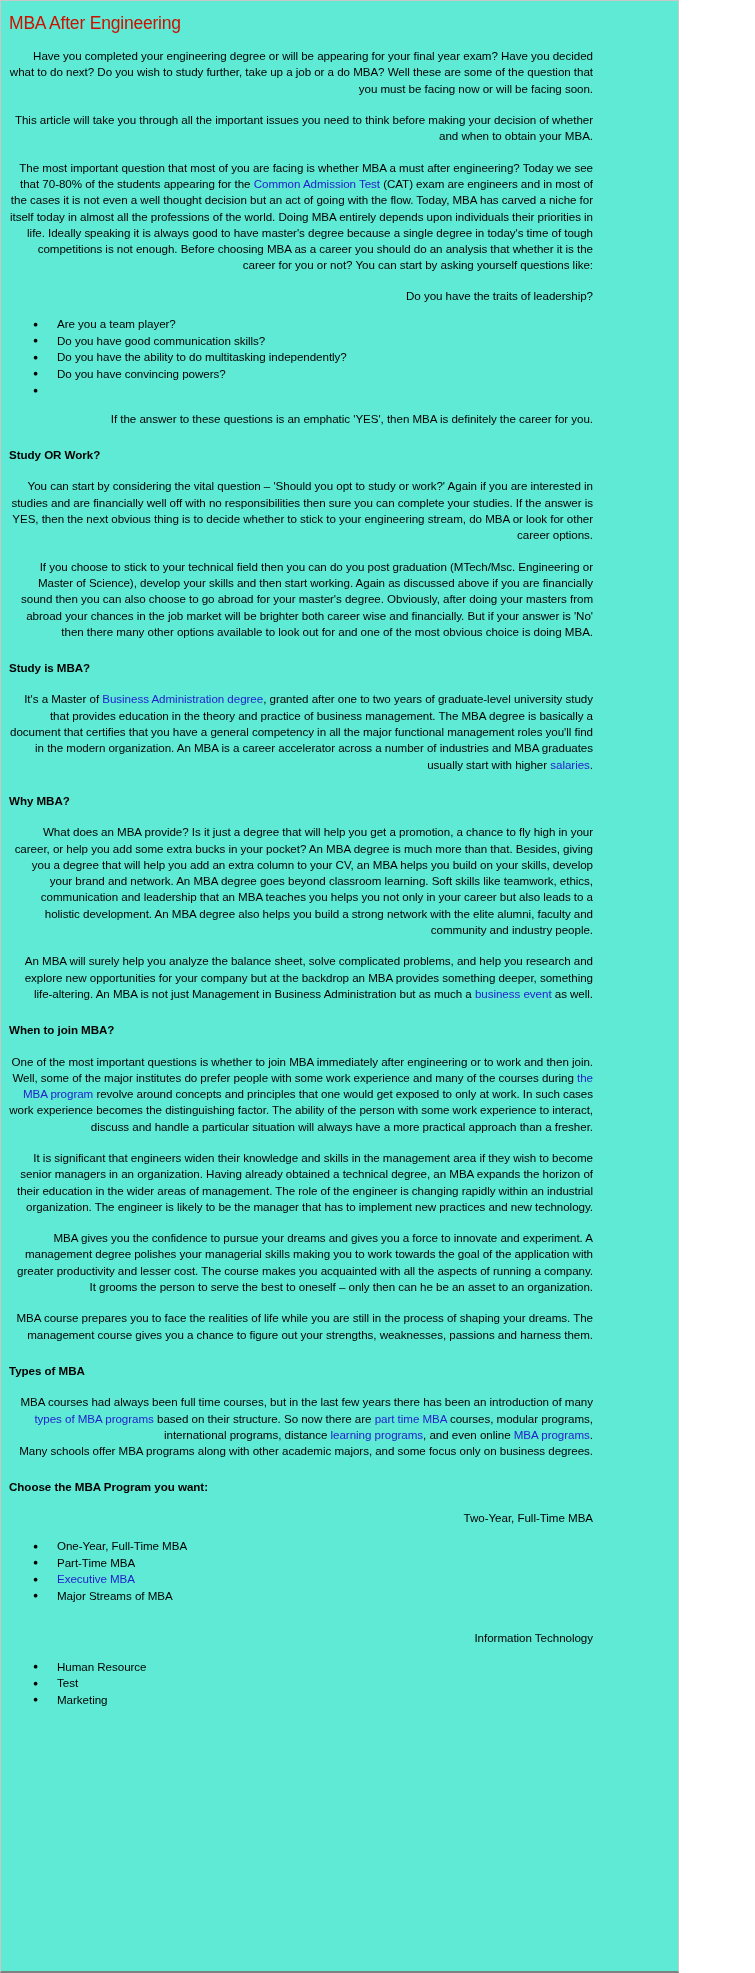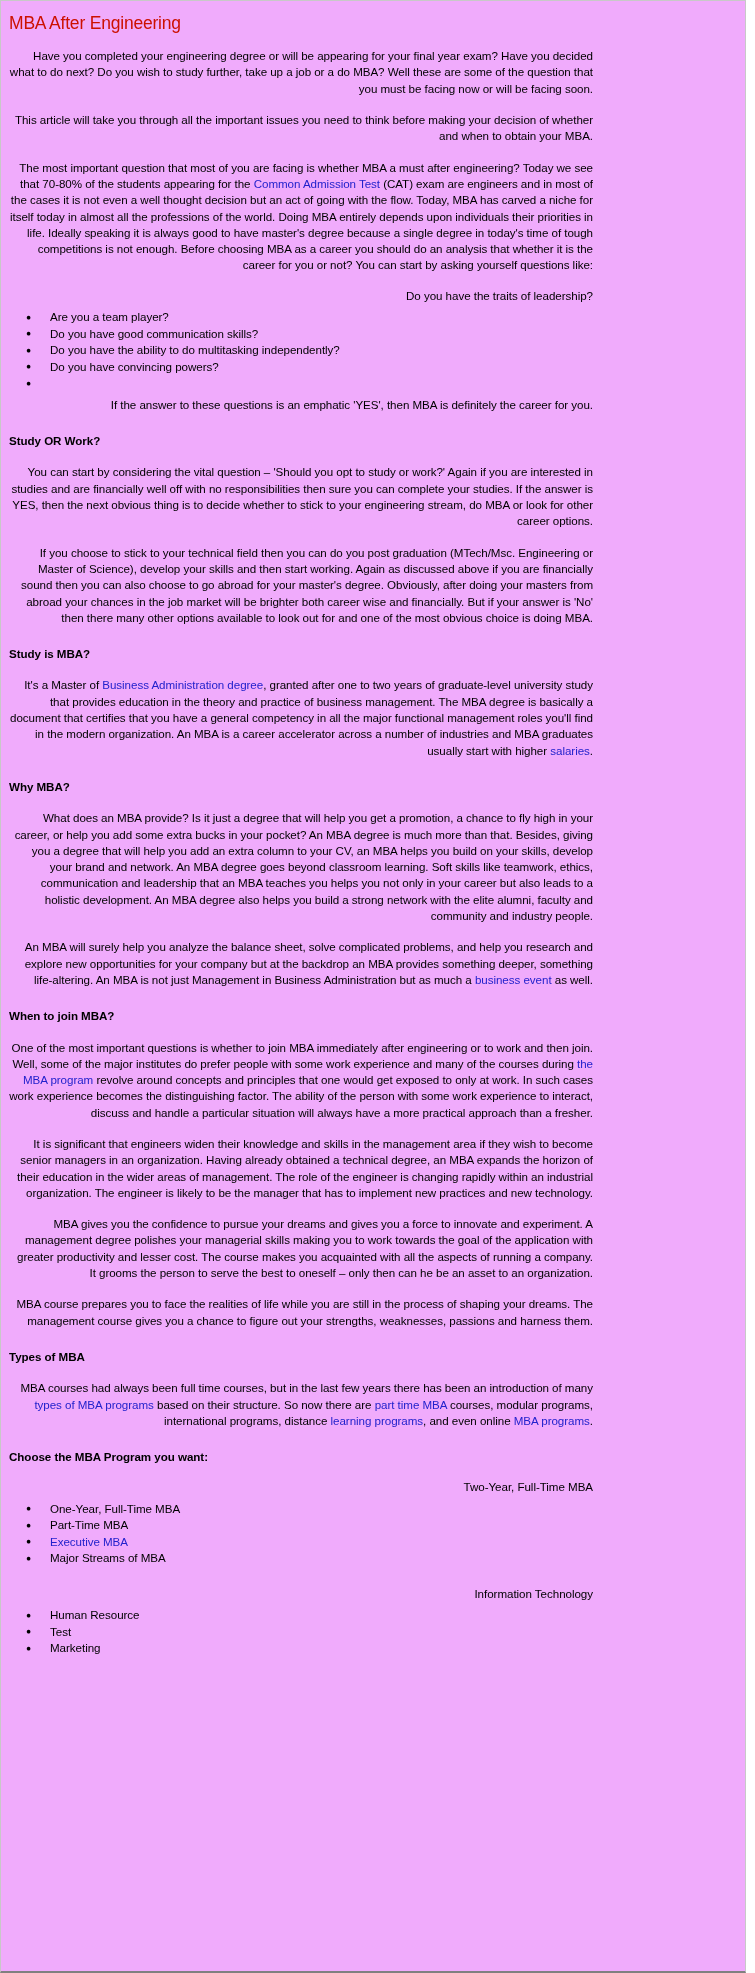--- a/index.html
+++ b/index.html
@@ -6,24 +6,24 @@
     margin: 0;
     padding: 0;
     background: #ffffff;
   }
   body {
     font-family: "Liberation Sans", "DejaVu Sans", sans-serif;
     color: #000000;
   }
   #page {
     position: relative;
-    width: 746px;
+    width: 679px;
     min-height: 1973px;
     box-sizing: border-box;
-    background: #f0abfc;
+    background: #5eead4;
     border-left: 1px solid #c8c8c8;
     border-top: 1px solid #c8c8c8;
     border-right: 1px solid #c8c8c8;
     border-bottom: 2px solid #808080;
     overflow: hidden;
   }
   #content {
     width: 592px;
     margin: 0;
     padding: 6px 0 0 8px;
@@ -60,21 +60,21 @@
     letter-spacing: -0.05px;
   }
 
   a.link {
     color: #2222cc;
     text-decoration: none;
   }
 
   ul.bullets {
     list-style: none;
-    margin: 5px;
+    margin: 12px;
     padding: 0;
   }
   ul.bullets li {
     position: relative;
     font-size: 11.6px;
     line-height: 16.5px;
     padding-left: 36px;
     min-height: 16.5px;
     letter-spacing: -0.05px;
   }
@@ -153,20 +153,21 @@
     <p class="para">It is significant that engineers widen their knowledge and skills in the management area if they wish to become senior managers in an organization. Having already obtained a technical degree, an MBA expands the horizon of their education in the wider areas of management. The role of the engineer is changing rapidly within an industrial organization. The engineer is likely to be the manager that has to implement new practices and new technology.</p>
 
     <p class="para">MBA gives you the confidence to pursue your dreams and gives you a force to innovate and experiment. A management degree polishes your managerial skills making you to work towards the goal of the application with greater productivity and lesser cost. The course makes you acquainted with all the aspects of running a company. It grooms the person to serve the best to oneself – only then can he be an asset to an organization.</p>
 
     <p class="para">MBA course prepares you to face the realities of life while you are still in the process of shaping your dreams. The management course gives you a chance to figure out your strengths, weaknesses, passions and harness them.</p>
 
     <h2 class="heading">Types of MBA</h2>
 
     <p class="para"><span>MBA courses had always been full time courses, but in the last few years there has been an introduction of many </span><a class="link" href="#">types of MBA programs</a><span> based on their structure. So now there are </span><a class="link" href="#">part time MBA</a><span> courses, modular programs, international programs, distance </span><a class="link" href="#">learning programs</a><span>, and even online </span><a class="link" href="#">MBA programs</a><span>.</span></p>
 
+    <p class="para tight">Many schools offer MBA programs along with other academic majors, and some focus only on business degrees.</p>
 
     <h2 class="heading">Choose the MBA Program you want:</h2>
 
     <div class="spacer-14"></div>
 
     <div class="lead-line">Two-Year, Full-Time MBA</div>
 
     <ul class="bullets">
       <li>One-Year, Full-Time MBA</li>
       <li>Part-Time MBA</li>

